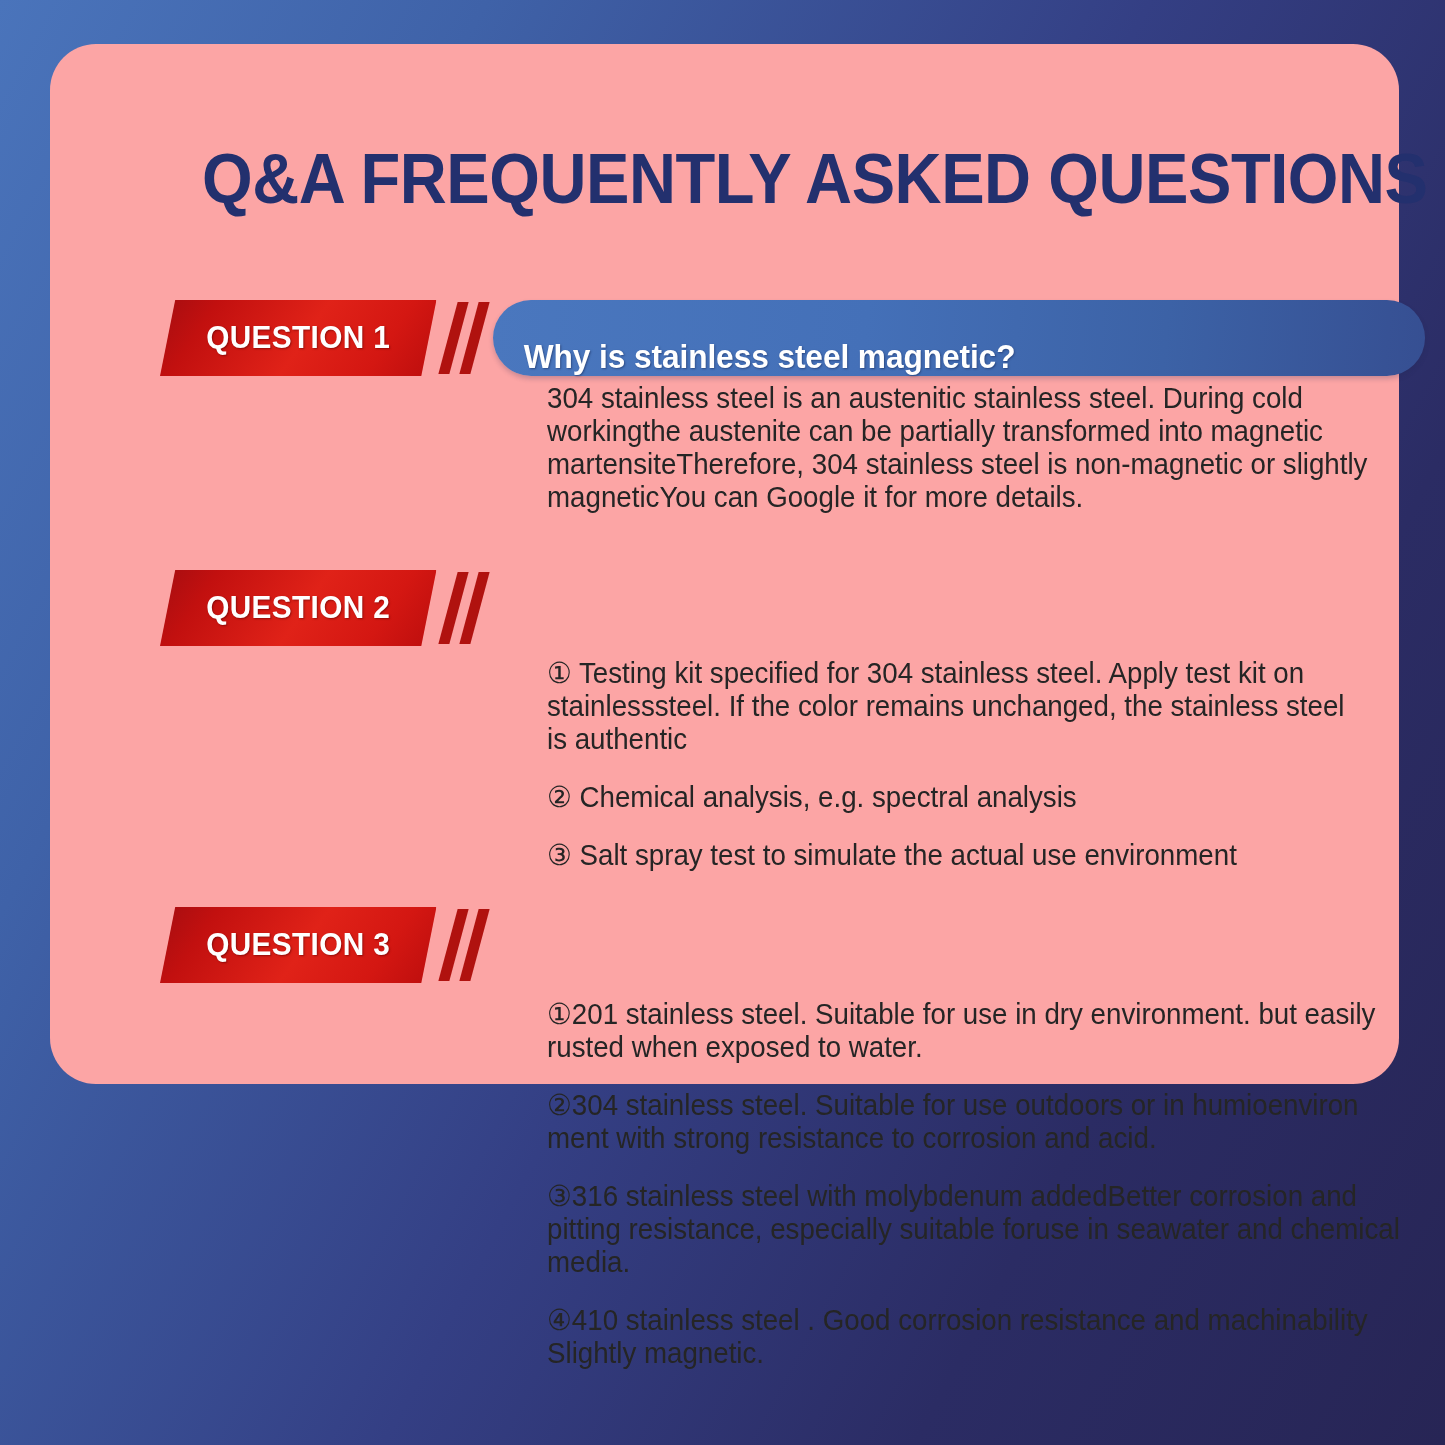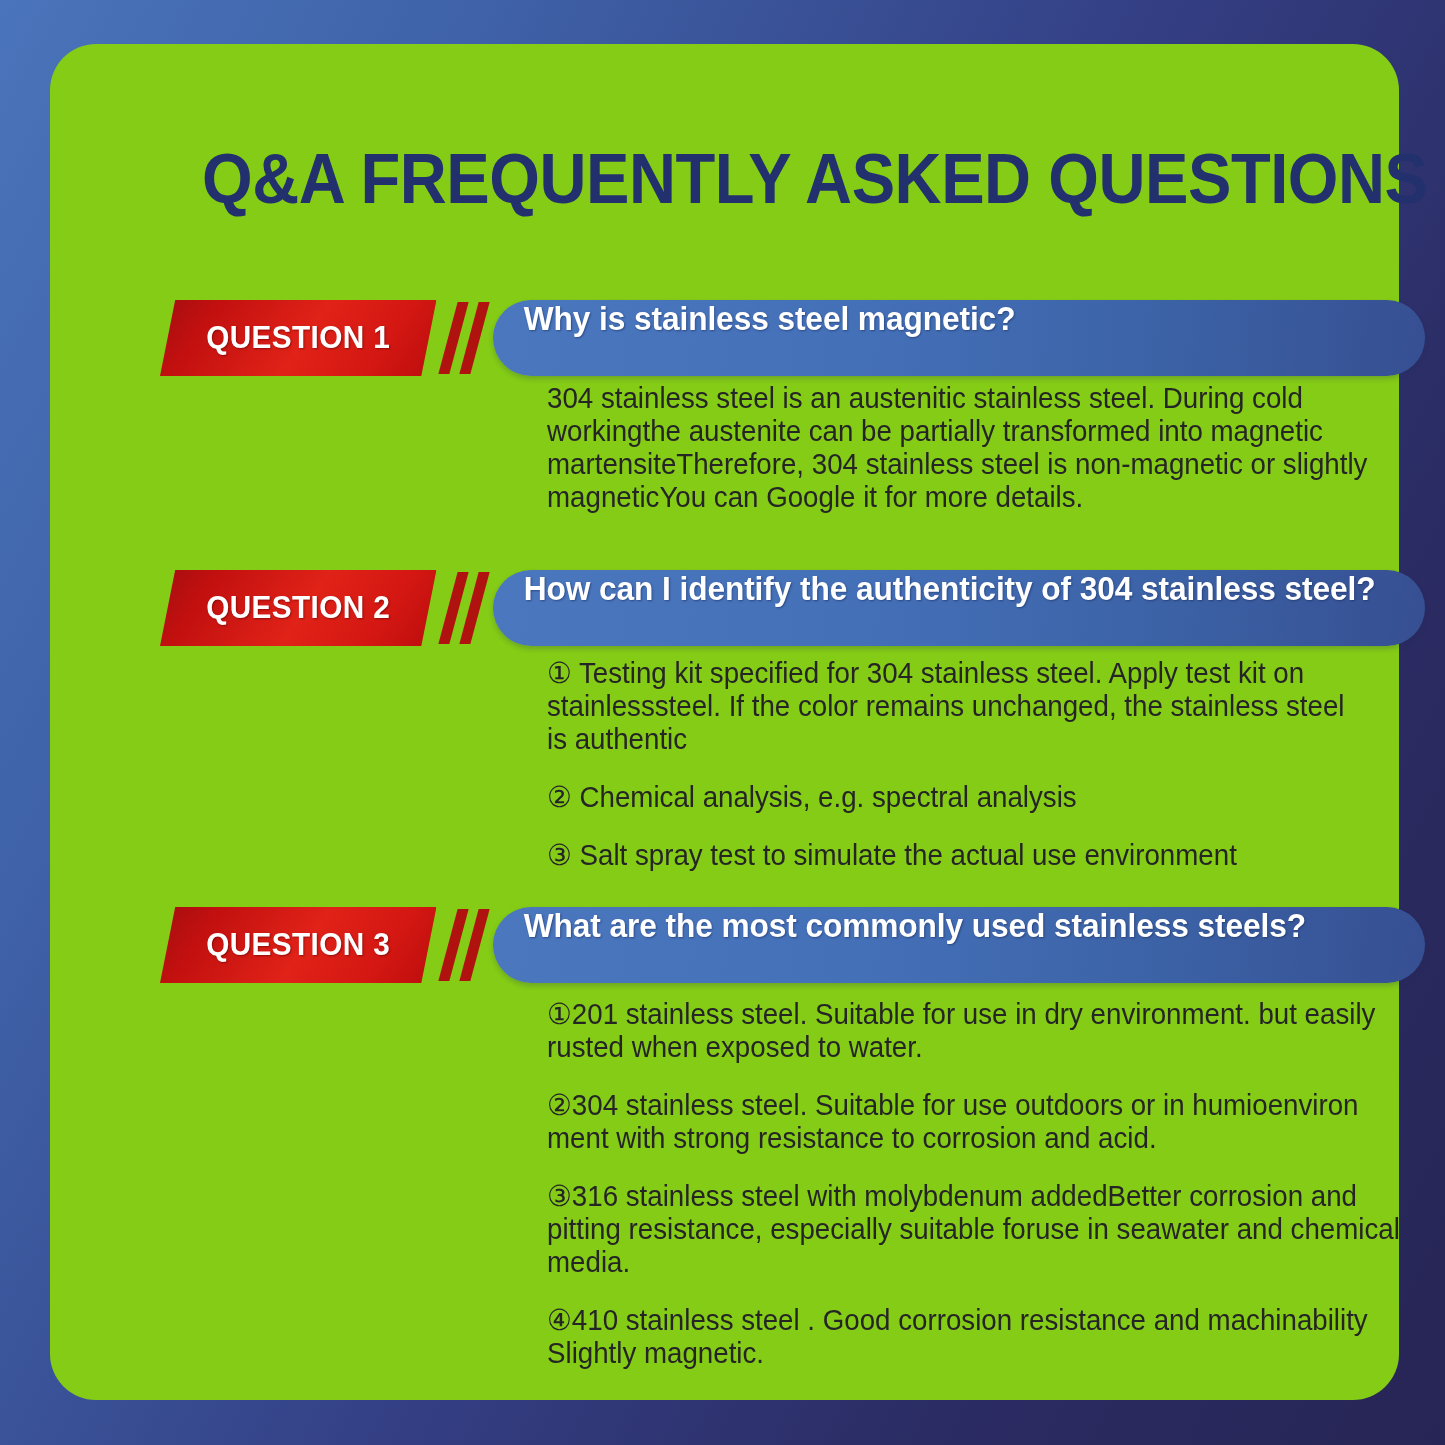--- a/index.html
+++ b/index.html
@@ -8,22 +8,22 @@
     font-family:"Liberation Sans", sans-serif;
   }
   body {
     background:linear-gradient(118deg,#4a74bb 0%,#3f62a8 22%,#343f84 52%,#2b2c64 76%,#272555 100%);
     overflow:hidden;
   }
 
   .card {
     position:absolute;
     left:50px; top:44px;
-    width:1349px; height:1356px;
-    background:#84cc16;
+    width:1349px; height:1040px;
+    background:#fca5a5;
     border-radius:46px;
   }
 
   
   .page-title {
     position:absolute;
     left:152px; top:100px;
     width:1160px;
     font-size:70px;
     font-weight:bold;
@@ -69,21 +69,21 @@
 
   .qpill {
     position:absolute;
     left:443px;
     top:0;
     height:76px;
     width:932px;
     background:linear-gradient(95deg,#4a77be 0%,#4470b8 40%,#3c62a6 72%,#364f92 100%);
     border-radius:38px;
     display:flex;
-    align-items:flex-start;
+    align-items:flex-end;
     box-shadow:0 3px 5px rgba(30,40,80,.22);
   }
   .qpill span {
     color:#ffffff;
     font-size:33px;
     font-weight:bold;
     padding-left:32px;
     padding-right:24px;
     letter-spacing:-0.1px;
     text-shadow:1px 1px 2px rgba(20,35,80,.5);
@@ -132,37 +132,31 @@
     </div>
   </div>
   <div class="answer" id="q1-body">
     <p>304 stainless steel is an austenitic stainless steel. During cold workingthe austenite can be partially transformed into magnetic martensiteTherefore, 304 stainless steel is non-magnetic or slightly magneticYou can Google it for more details.</p>
   </div>
 
   <div class="qrow" id="q2-row">
     <div class="qtag">QUESTION 2</div>
     <div class="slash s1"></div>
     <div class="slash s2"></div>
-    <div class="qpill" id="q2-pill">
-      <span>How can I identify the authenticity of 304 stainless steel?</span>
-    </div>
   </div>
   <div class="answer" id="q2-body">
     <p>① Testing kit specified for 304 stainless steel. Apply test kit on stainlesssteel. If the color remains unchanged, the stainless steel is authentic</p>
     <p>② Chemical analysis, e.g. spectral analysis</p>
     <p>③ Salt spray test to simulate the actual use environment</p>
   </div>
 
   <div class="qrow" id="q3-row">
     <div class="qtag">QUESTION 3</div>
     <div class="slash s1"></div>
     <div class="slash s2"></div>
-    <div class="qpill">
-      <span>What are the most commonly used stainless steels?</span>
-    </div>
   </div>
   <div class="answer" id="q3-body">
     <p>①201 stainless steel. Suitable for use in dry environment. but easily rusted when exposed to water.</p>
     <p>②304 stainless steel. Suitable for use outdoors or in humioenviron ment  with strong resistance to corrosion and acid.</p>
     <p>③316 stainless steel with molybdenum addedBetter corrosion and pitting resistance, especially suitable foruse in seawater and chemical media.</p>
     <p>④410 stainless steel . Good corrosion resistance and machinability Slightly magnetic.</p>
   </div>
 
 </div>
 

